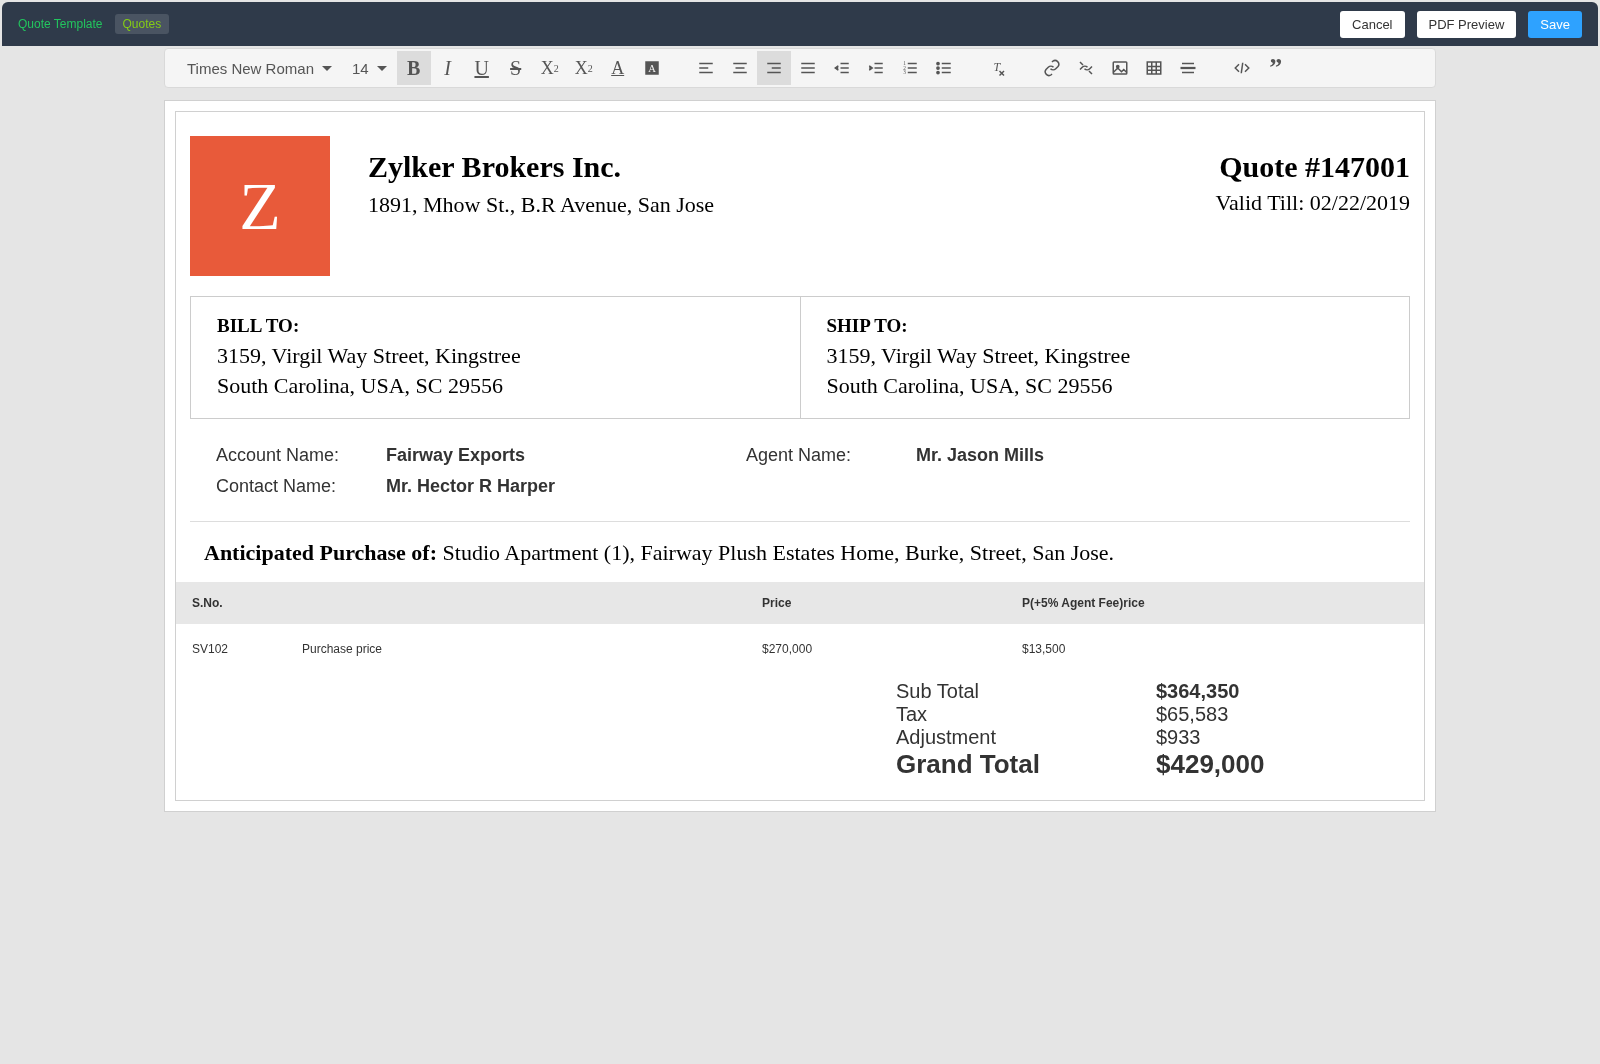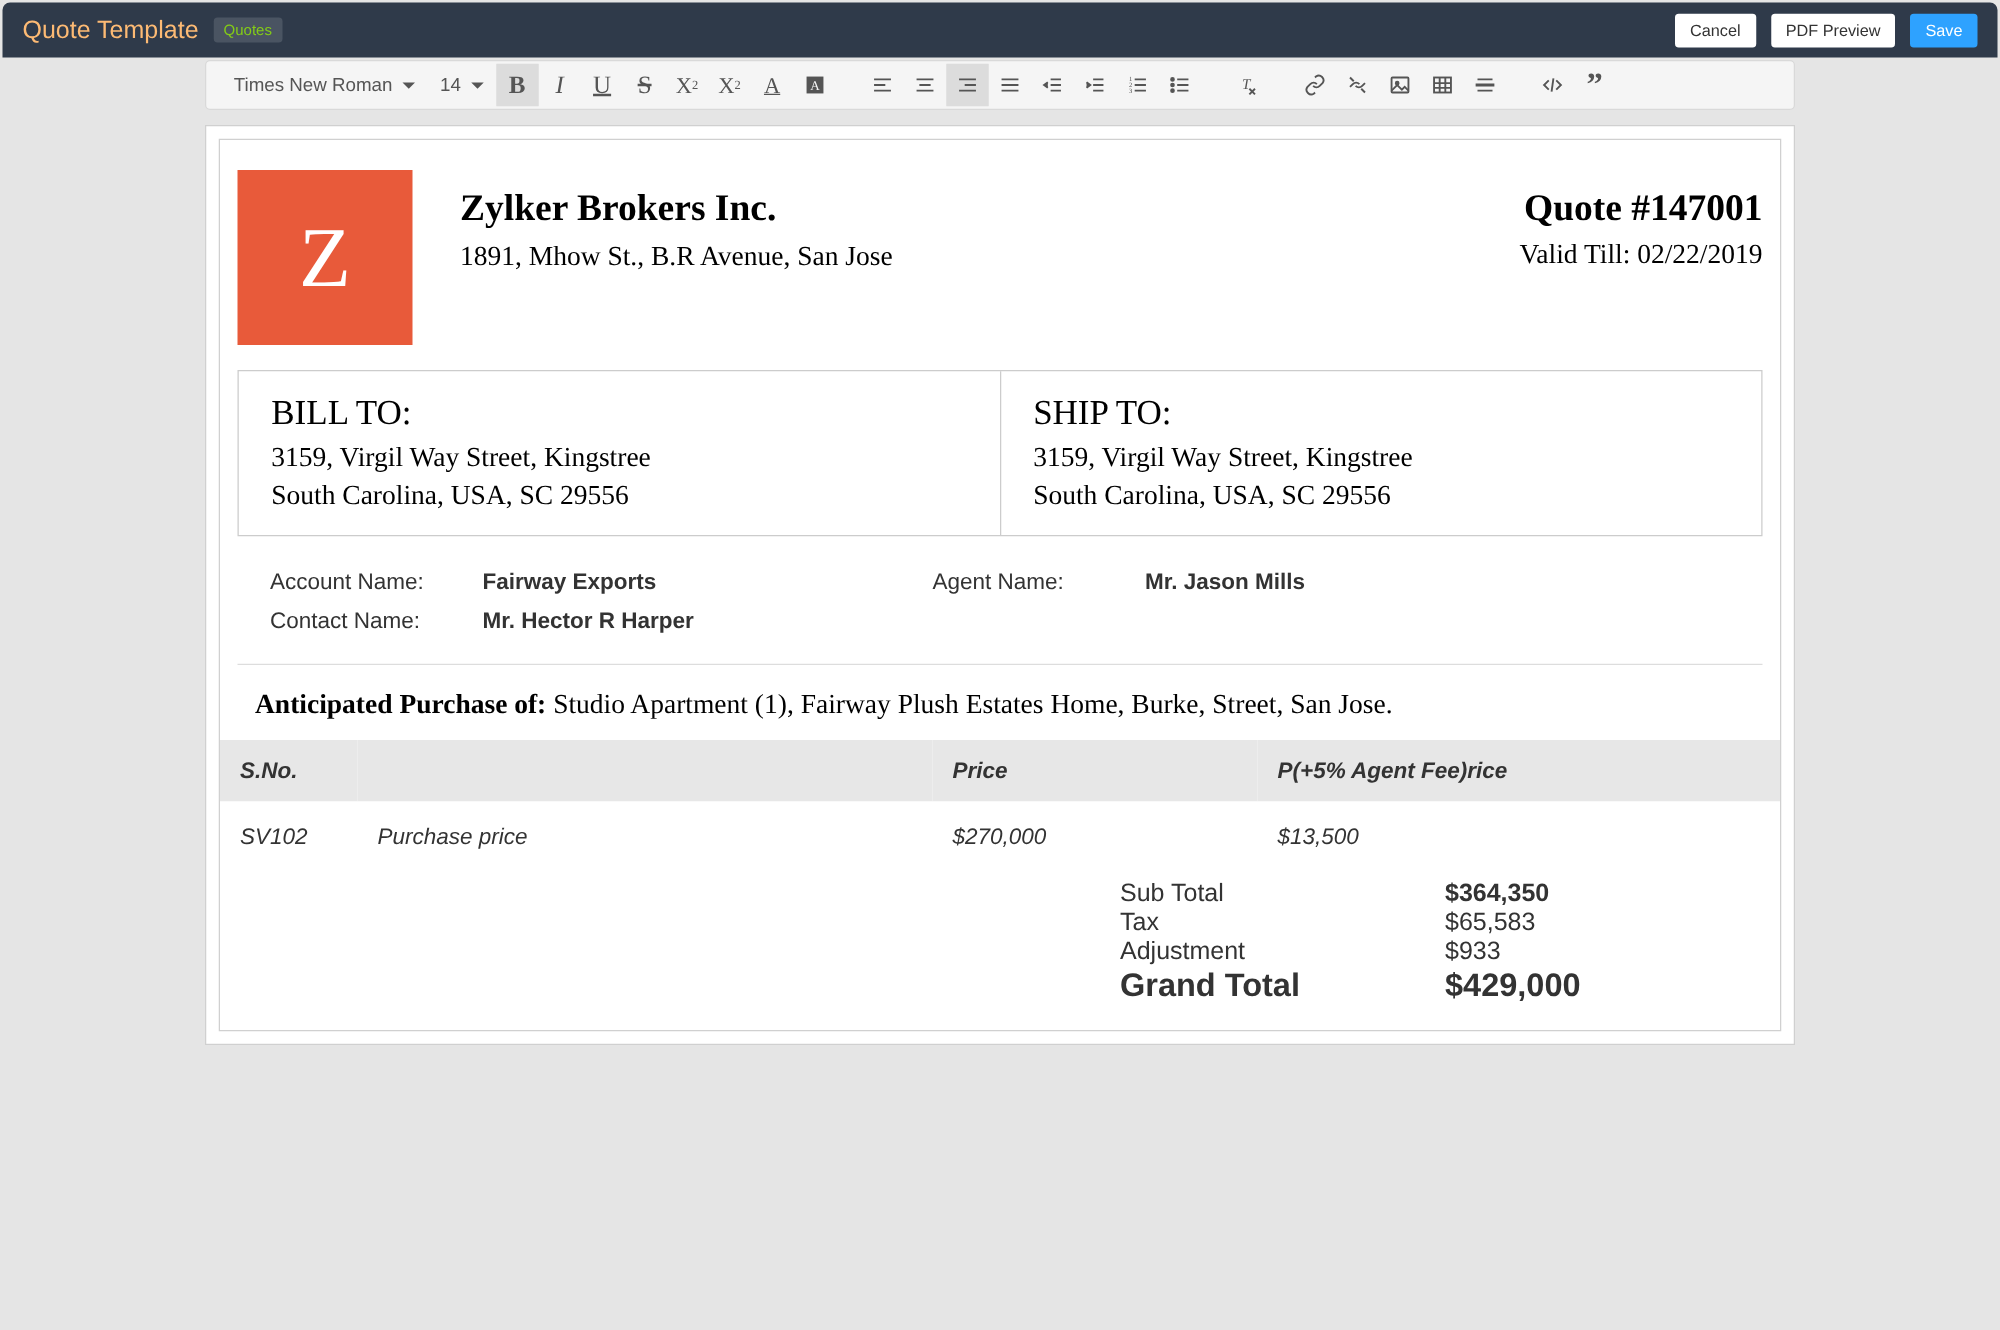--- a/index.html
+++ b/index.html
@@ -15,22 +15,22 @@
     height: 44px;
     display: flex;
     align-items: center;
     padding: 0 16px;
     gap: 12px;
     border-top-left-radius: 6px;
     border-top-right-radius: 6px;
     margin: 2px 2px 0 2px;
   }
   .topbar-title {
-    color: #fdba74;
-    font-size: 20px;
+    color: #22c55e;
+    font-size: 12px;
   }
   .topbar-badge {
     background: #4a5462;
     color: #84cc16;
     font-size: 12px;
     padding: 3px 8px;
     border-radius: 3px;
   }
   .topbar-spacer { flex: 1; }
   .btn {
@@ -114,42 +114,41 @@
   .addr-box {
     display: flex;
     margin: 0 14px;
     border: 1px solid #ccc;
   }
   .addr-cell {
     flex: 1;
     padding: 18px 26px;
   }
   .addr-cell:first-child { border-right: 1px solid #ccc; }
-  .addr-title { font-size: 28px; font-weight: normal; }
+  .addr-title { font-size: 19px; font-weight: bold; }
   .addr-lines { font-size: 22px; margin-top: 4px; line-height: 1.35; }
   .ac-grid {
     display: grid;
     grid-template-columns: 170px 360px 170px auto;
     row-gap: 10px;
     padding: 26px 40px 18px 40px;
     font-family: -apple-system, "Segoe UI", Helvetica, Arial, sans-serif;
     font-size: 18px;
     color: #333;
   }
   .ac-label { }
   .ac-value { font-weight: bold; }
   .divider { border-top: 1px solid #ddd; margin: 6px 14px 18px; }
   .purchase-line { margin: 0 28px 16px 28px; font-size: 22px; }
   .purchase-line b { font-weight: bold; text-align: right; }
   .tbl {
     width: calc(100% - 0px);
     border-collapse: collapse;
     font-family: -apple-system, "Segoe UI", Helvetica, Arial, sans-serif;
-    font-size: 18px;
-    font-style: italic;
+    font-size: 12px;
   }
   .tbl th {
     background: #e7e7e7;
     text-align: left;
     font-weight: bold;
     padding: 14px 16px;
     color: #333;
   }
   .tbl td {
     padding: 8px 16px 2px 16px;

